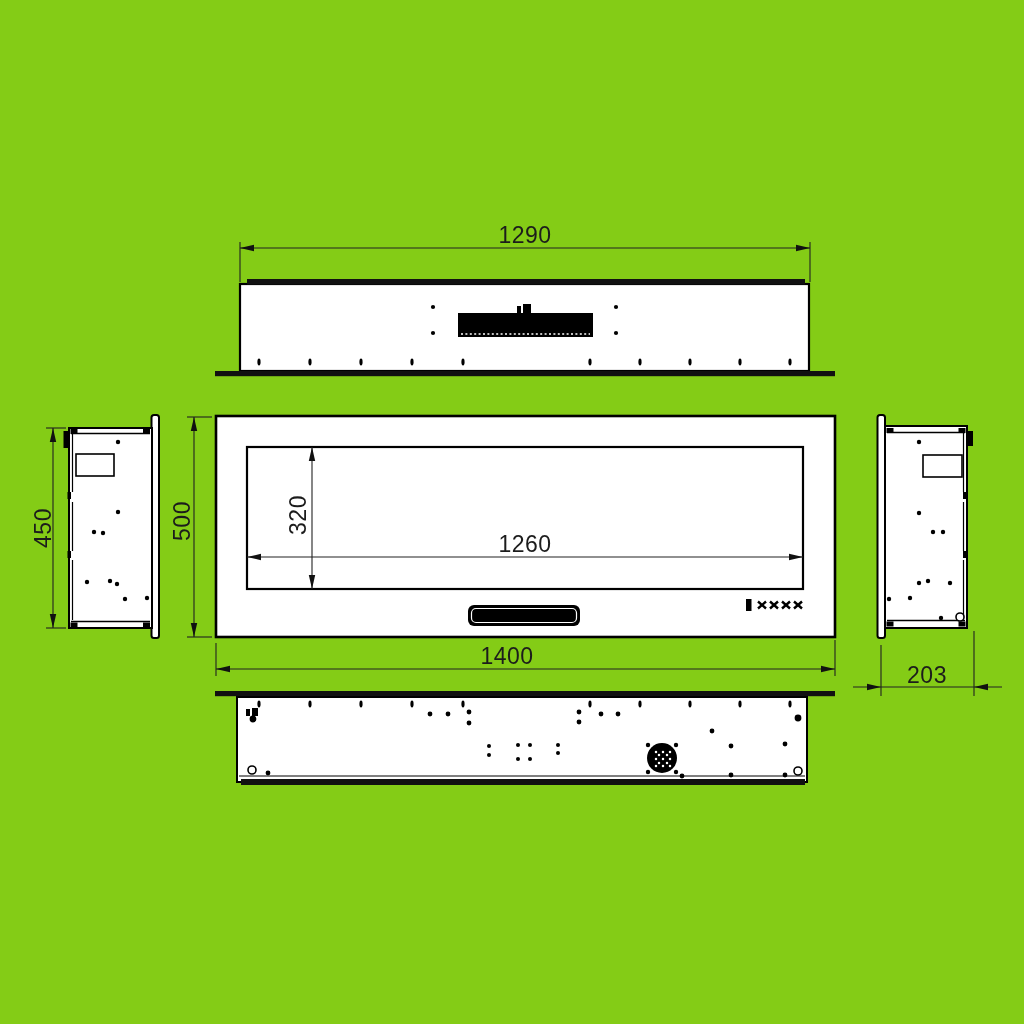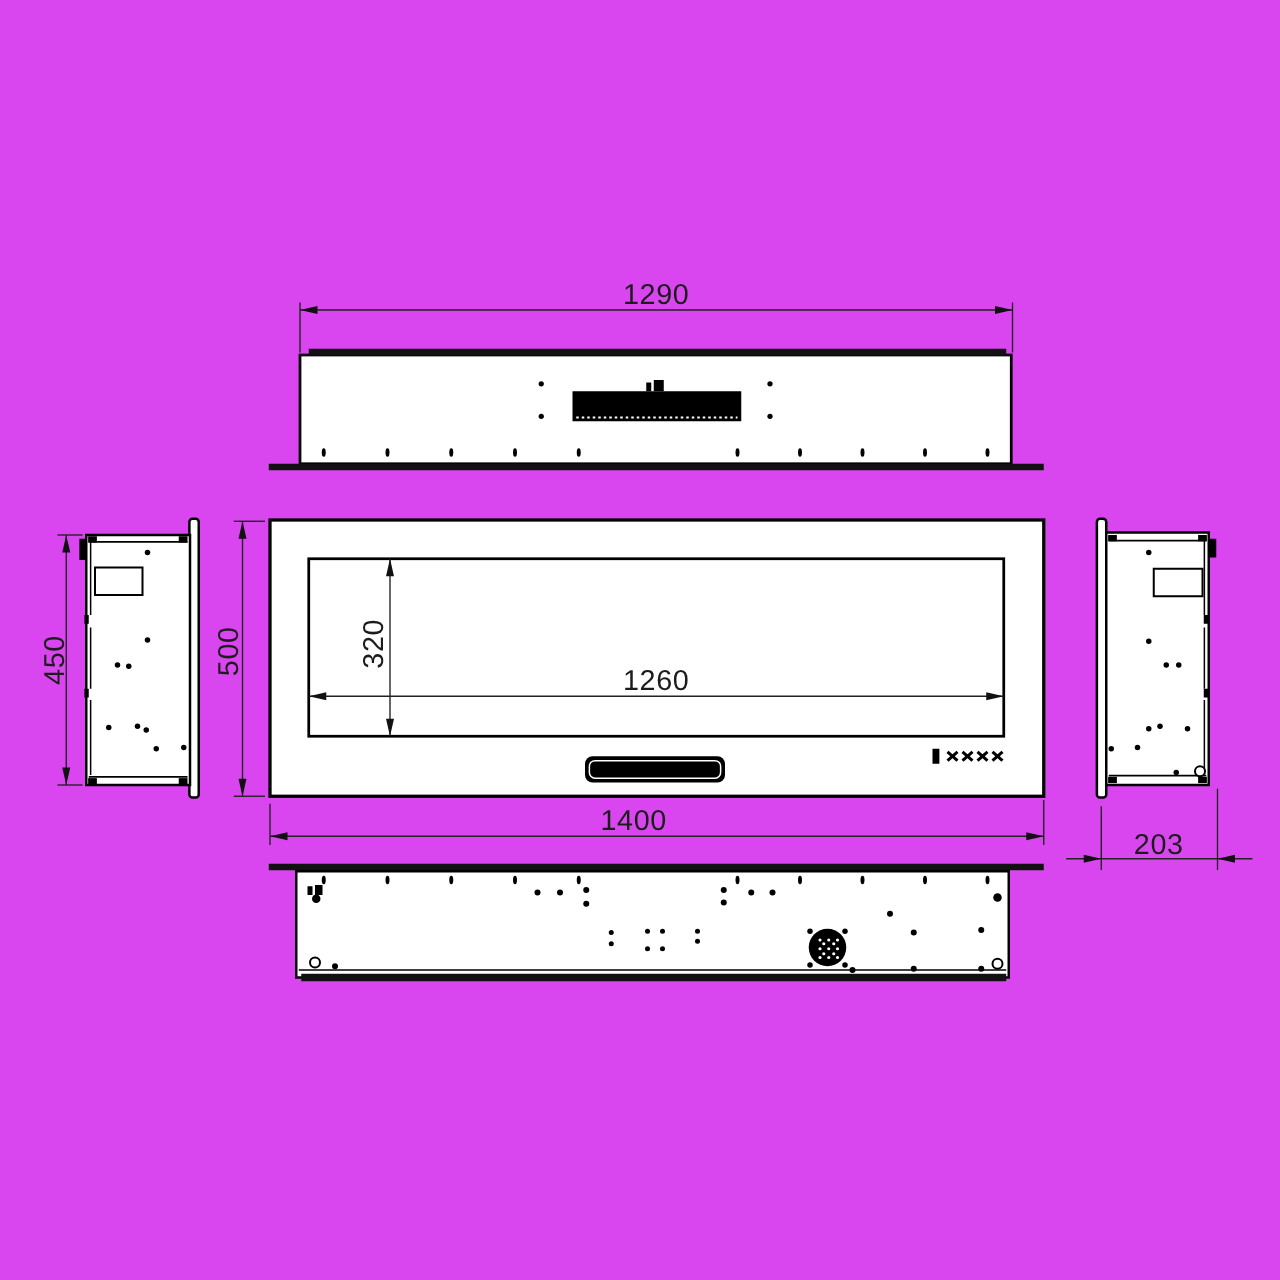--- a/index.html
+++ b/index.html
@@ -1,16 +1,16 @@
 <!DOCTYPE html>
 <html><head>
 <meta charset="utf-8">
 <style>
   html,body{margin:0;padding:0;background:#ffffff;}
-  .canvas{position:relative;width:1024px;height:1024px;background:#d946ef;overflow:hidden;text-align:center;}
+  .canvas{position:relative;width:1024px;height:1024px;background:#84cc16;overflow:hidden;text-align:center;}
   svg{display:block;}
   .dim{font-family:"Liberation Sans",sans-serif;font-size:23px;fill:#1c1c1c;letter-spacing:0.5px;}
 </style>
 </head>
 <body>
 
 <div class="canvas">
 <svg width="1024" height="1024" viewBox="0 0 1024 1024">
 
   <g>

